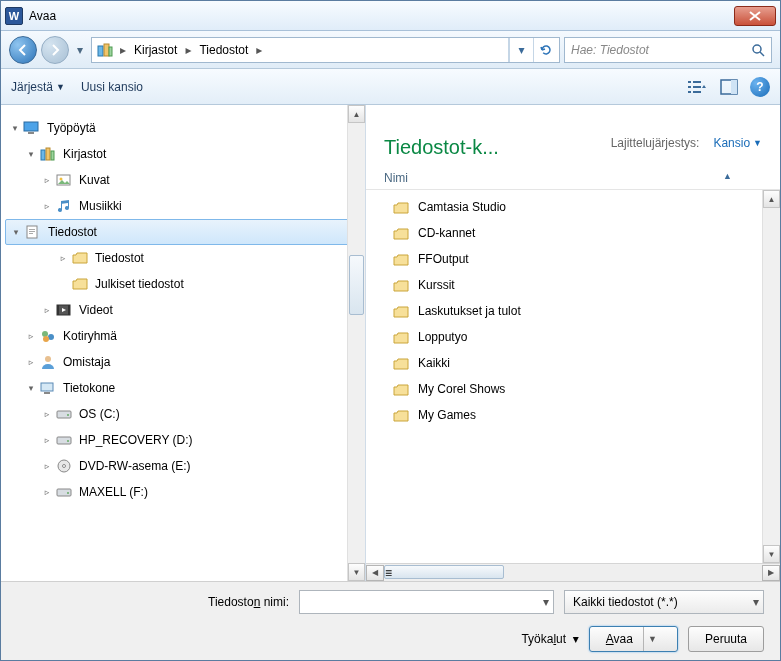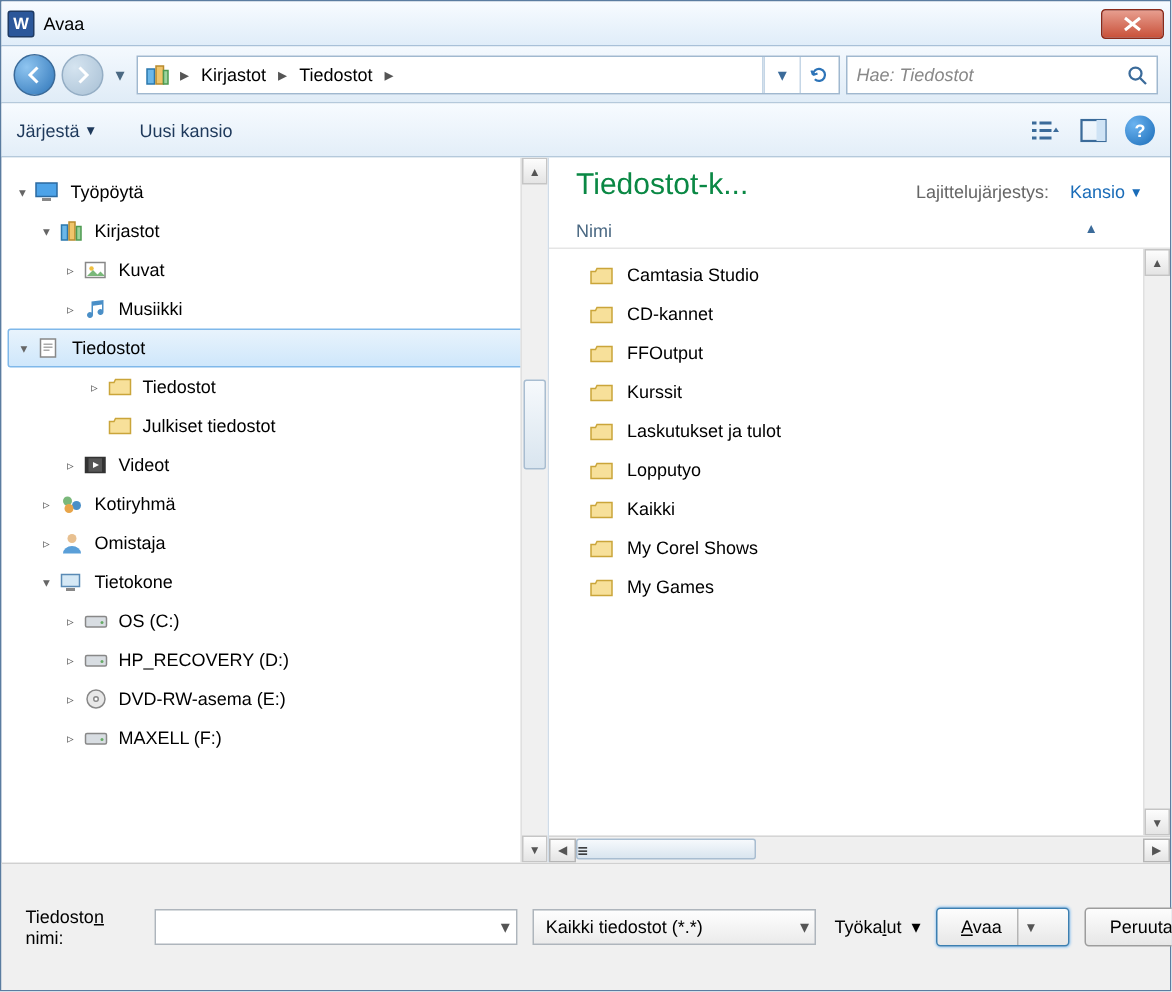--- a/index.html
+++ b/index.html
@@ -14,50 +14,50 @@
   .nav-circle.disabled { background: radial-gradient(circle at 30% 30%, #d5e4f0, #a8c0d5); border-color: #94adc4; color: #e5eff8; }
   .nav-dd { width: 14px; height: 28px; display: flex; align-items: center; justify-content: center; color: #4b6983; }
   .breadcrumb { flex: 1; height: 26px; background: #fff; border: 1px solid #a0b8cf; display: flex; align-items: center; padding: 0 2px; }
   .bc-icon { width: 18px; height: 18px; margin: 0 2px; }
   .bc-sep { color: #555; padding: 0 4px; }
   .bc-item { padding: 0 4px; color: #000; }
   .bc-right { display: flex; border-left: 1px solid #c5d6e6; height: 100%; }
   .bc-btn { width: 24px; display: flex; align-items: center; justify-content: center; color: #3b6b9a; border-left: 1px solid #c5d6e6; }
   .search { width: 208px; height: 26px; background: #fff; border: 1px solid #a0b8cf; display: flex; align-items: center; padding: 0 6px; color: #888; font-style: italic; }
   .search span:first-child { flex: 1; font-style: italic; }
-  .toolbar { height: 36px; background: linear-gradient(#f7fbff, #e3eef8); display: flex; align-items: center; padding: 2px 10px; border-bottom: 1px solid #b5c9db; gap: 28px; }
+  .toolbar { height: 36px; background: linear-gradient(#f7fbff, #e3eef8); display: flex; align-items: center; padding: 2px 10px; border-bottom: 1px solid #b5c9db; gap: 16px; }
   .tb-btn { color: #1e395b; display: flex; align-items: center; gap: 3px; }
   .tb-right { margin-left: auto; display: flex; gap: 10px; align-items: center; }
   .tb-icon { width: 22px; height: 22px; display: flex; align-items: center; justify-content: center; border: 1px solid transparent; }
   .help-icon { width: 20px; height: 20px; border-radius: 50%; background: radial-gradient(circle at 30% 30%, #6bb3f0, #1a6cb8); color: #fff; display: flex; align-items: center; justify-content: center; font-weight: bold; }
   .body { flex: 1; display: flex; overflow: hidden; }
   .tree-pane { width: 365px; border-right: 1px solid #d0dce8; overflow-y: auto; position: relative; background: #fff; }
   .tree { padding: 10px 0; }
   .tree-row { display: flex; align-items: center; height: 26px; padding-left: 8px; gap: 2px; }
   .tree-row.selected { background: linear-gradient(#e8f3fc, #cfe7fb); border: 1px solid #7fb8ea; border-radius: 2px; margin: 0 6px 0 4px; padding-left: 4px; }
   .tw { width: 12px; display: flex; justify-content: center; color: #666; font-size: 9px; }
   .tree-icon { width: 18px; height: 16px; margin-right: 4px; }
   .tree-label { color: #000; }
   .indent-1 { padding-left: 24px; } .indent-2 { padding-left: 40px; } .indent-3 { padding-left: 56px; }
   .list-pane { flex: 1; display: flex; flex-direction: column; background: #fff; position: relative; }
-  .list-header { padding: 7px 18px 6px; display: flex; align-items: flex-end; gap: 14px; overflow: hidden; }
+  .list-header { padding: 31px 18px 6px; display: flex; align-items: flex-start; gap: 14px; overflow: hidden; }
   .lib-title { color: #0a8844; font-size: 20px; white-space: nowrap; }
   .sort-label { color: #666; margin-left: auto; }
   .sort-value { color: #1a6cb8; display: flex; align-items: center; gap: 3px; }
   .col-header { padding: 6px 18px 4px; border-bottom: 1px solid #e5e5e5; color: #4b6983; display: flex; }
   .col-header .arrow { margin-left: auto; margin-right: 30px; color: #3b6b9a; font-size: 9px; }
   .list-body { flex: 1; overflow-y: auto; padding: 4px 0; position: relative; }
   .file-row { display: flex; align-items: center; height: 26px; padding-left: 26px; gap: 8px; }
   .folder-icon { width: 18px; height: 14px; }
   .file-label { color: #000; }
   .hscroll { height: 18px; border-top: 1px solid #d5d5d5; background: #f0f0f0; display: flex; align-items: center; }
   .hs-btn { width: 18px; height: 16px; background: linear-gradient(#fdfdfd,#e4e4e4); border: 1px solid #b5b5b5; display: flex; align-items:center; justify-content:center; font-size: 8px; color:#555; }
   .hs-track { flex: 1; height: 16px; background: #efefef; position: relative; }
   .hs-thumb { position: absolute; left: 0; width: 120px; height: 14px; top: 0; background: linear-gradient(#f6f9fc,#d9e5ef); border: 1px solid #a8bdd1; border-radius: 2px; }
-  .footer { background: #f0f0f0; border-top: 1px solid #d0d0d0; padding: 28px 16px; display: flex; flex-direction: row; gap: 12px; }
+  .footer { background: #f0f0f0; border-top: 1px solid #d0d0d0; padding: 8px 16px; display: flex; flex-direction: column; gap: 12px; }
   .f-row { display: flex; align-items: center; gap: 10px; justify-content: flex-end; }
   .f-label { color: #000; }
   .f-label u { text-decoration: underline; }
   .combo { height: 24px; background: #fff; border: 1px solid #aeb5bc; display: flex; align-items: center; padding: 0 4px 0 8px; }
   .combo .dd { margin-left: auto; color: #555; }
   .fname-combo { width: 255px; }
   .filter-combo { width: 200px; background: linear-gradient(#fefefe,#ebebeb); }
   .btn { height: 26px; padding: 0 16px; background: linear-gradient(#fdfdfd,#e7e7e7); border: 1px solid #9d9d9d; border-radius: 3px; display: flex; align-items: center; color: #000; }
   .btn.primary { border: 1px solid #3c7fb1; box-shadow: 0 0 2px #6bb3f0; }
   .split-dd { width: 18px; border-left: 1px solid #b5b5b5; margin-left: 10px; display:flex; align-items:center; justify-content:center; font-size:9px; color:#555; height:100%; }

